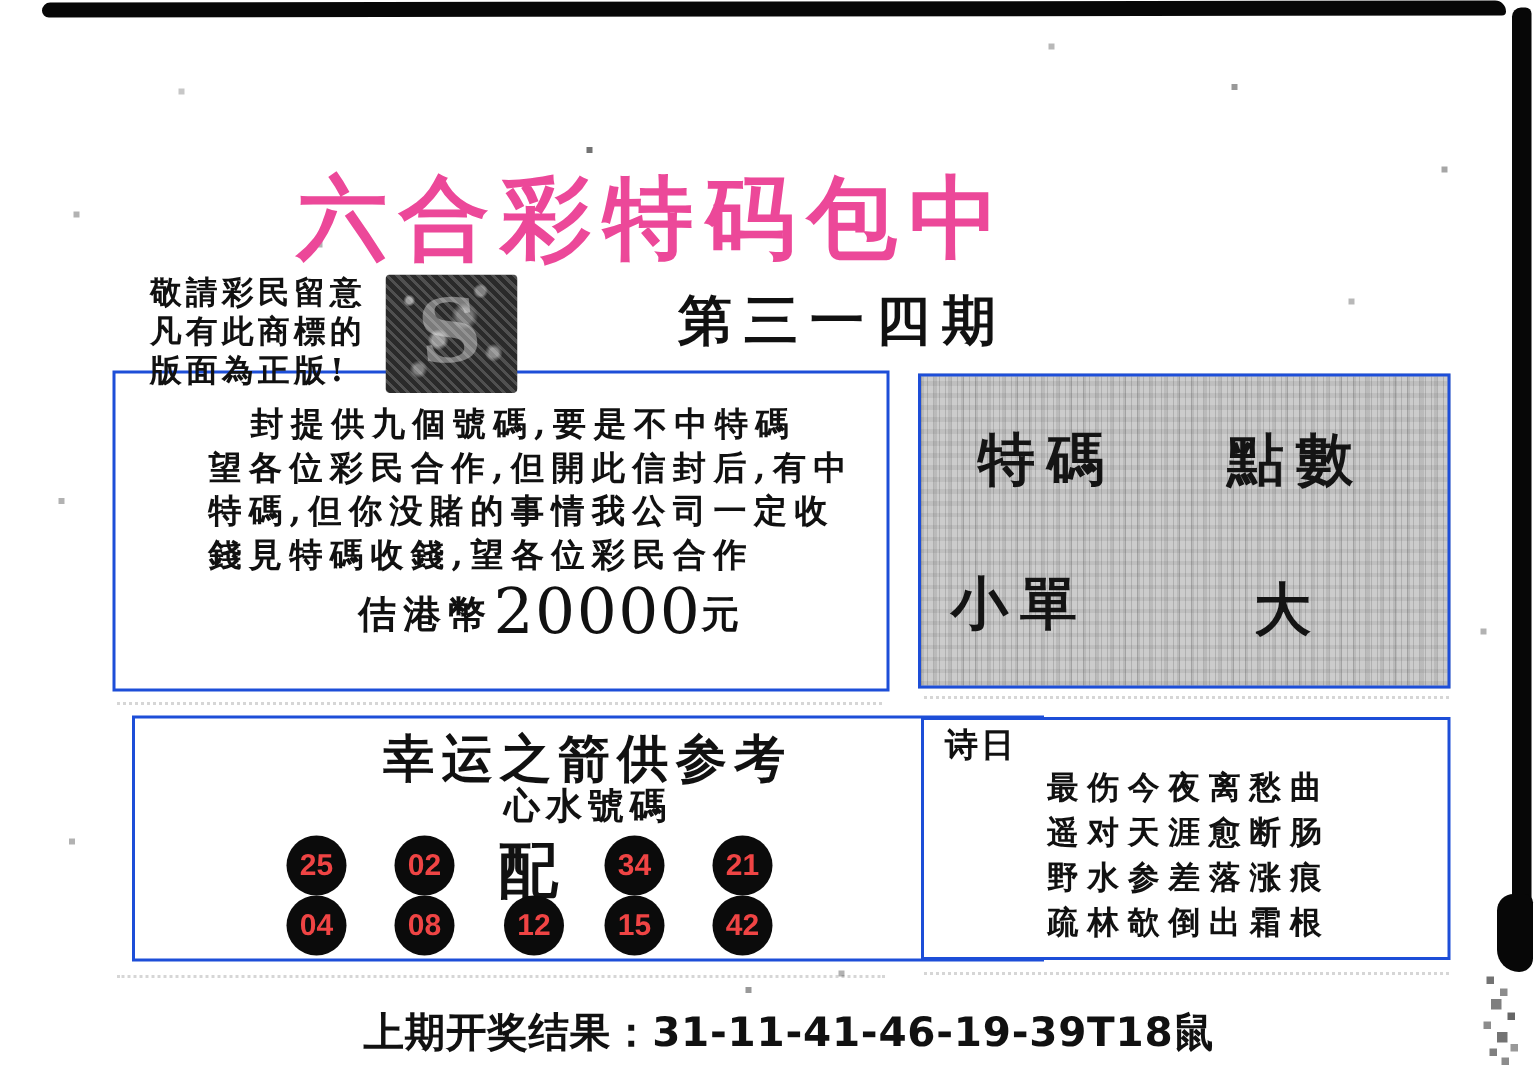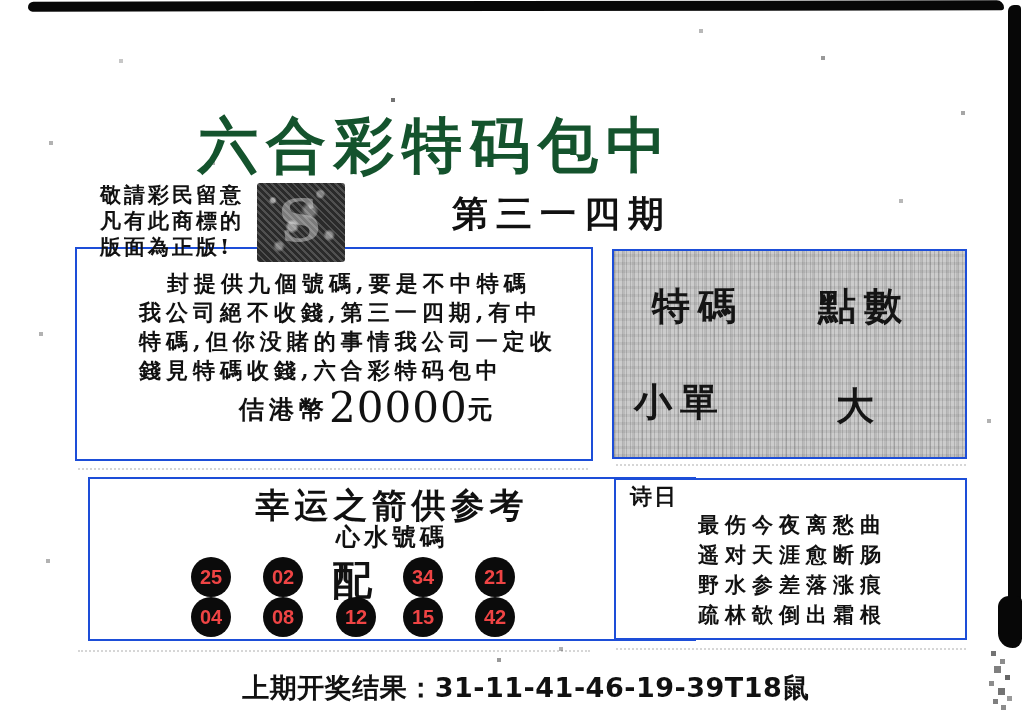--- a/index.html
+++ b/index.html
@@ -32,21 +32,21 @@
       900px 200px 0 1px rgba(0,0,0,.28), 988px 420px 0 1px rgba(0,0,0,.3),
       560px 648px 0 1px rgba(0,0,0,.3), 310px 230px 0 1px rgba(0,0,0,.25);}
   .ghost{position:absolute;border-top:2px dotted rgba(0,0,0,.16);}
   .ghost.a{left:78px;top:468px;width:510px;}
   .ghost.b{left:616px;top:464px;width:350px;}
   .ghost.c{left:78px;top:650px;width:512px;}
   .ghost.d{left:616px;top:648px;width:350px;}
 
   
   .title{position:absolute;left:198px;top:106px;font-size:60px;font-weight:bold;
-    letter-spacing:8px;white-space:nowrap;color:#14532d;}
+    letter-spacing:8px;white-space:nowrap;color:#ec4899;}
   .issue{position:absolute;left:452px;top:190px;font-size:36px;font-weight:bold;
     letter-spacing:8px;white-space:nowrap;}
   .notice{position:absolute;left:100px;top:182px;font-size:21px;line-height:26px;
     letter-spacing:3px;font-weight:600;z-index:2;}
   .stamp{position:absolute;left:257px;top:183px;width:88px;height:79px;z-index:3;
     background-color:#2a2a2a;
     background-image:
       radial-gradient(circle at 18% 22%, rgba(255,255,255,.55) 0 2px, transparent 4px),
       radial-gradient(circle at 72% 14%, rgba(255,255,255,.4) 0 3px, transparent 5px),
       radial-gradient(circle at 40% 55%, rgba(255,255,255,.5) 0 4px, transparent 7px),
@@ -127,23 +127,23 @@
   <div class="notice">
     <div>敬請彩民留意</div>
     <div>凡有此商標的</div>
     <div>版面為正版!</div>
   </div>
   <div class="stamp"></div>
 
   <div class="box promise-box">
     <div class="promise-text">
       <div class="ln1">封提供九個號碼,要是不中特碼</div>
-      <div>我公司絕不收錢,第三一四期,有中</div>
+      <div>望各位彩民合作,但開此信封后,有中</div>
       <div>特碼,但你没賭的事情我公司一定收</div>
-      <div>錢見特碼收錢,六合彩特码包中</div>
+      <div>錢見特碼收錢,望各位彩民合作</div>
     </div>
     <div class="amount">
       <span>佶港幣</span><span class="num">20000</span><span>元</span>
     </div>
   </div>
 
   <div class="box bet-box">
     <div class="bet-label bet-special">特碼</div>
     <div class="bet-label bet-points">點數</div>
     <div class="bet-label bet-small-odd">小單</div>

